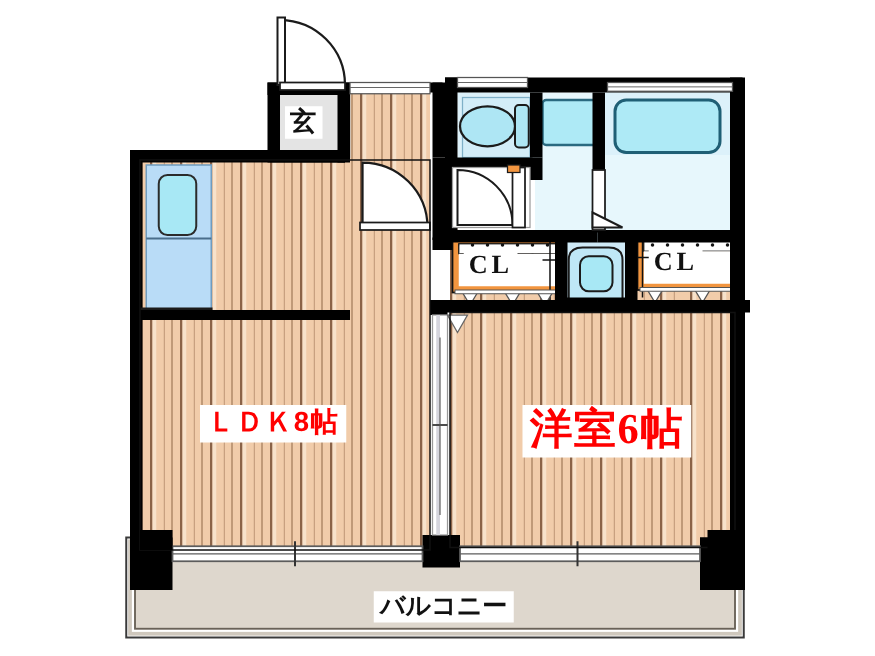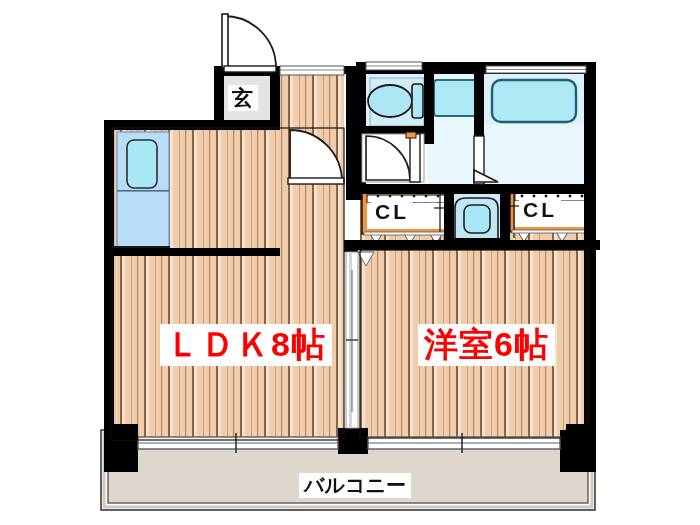--- a/index.html
+++ b/index.html
@@ -25,30 +25,31 @@
     background: #ffffff;
     font-weight: bold;
     letter-spacing: 1px;
     white-space: nowrap;
     line-height: 1;
     text-align: center;
   }
   .label-ldk {
     left: 160px;
     top: 324px;
-    font-size: 34px;
+    font-size: 22px;
     color: #ff0000;
     padding: 3px 6px 5px 6px;
   }
   .label-bedroom {
     left: 418px;
     top: 324px;
     font-size: 34px;
     color: #ff0000;
     padding: 3px 6px 5px 6px;
+    font-family: Liberation Serif, serif;
   }
   .label-balcony {
     left: 276px;
     top: 473px;
     font-size: 20px;
     color: #111111;
     padding: 2px 5px 3px 5px;
     letter-spacing: 0px;
     margin-left: 23px;
   }
@@ -62,20 +63,21 @@
   }
   .label-cl {
     position: absolute;
     background: #ffffff;
     color: #111111;
     font-size: 21px;
     font-weight: bold;
     letter-spacing: 3px;
     padding: 1px 4px 2px 4px;
     line-height: 1;
+    font-family: Liberation Serif, serif;
   }
   .label-cl-left  { left: 371px; top: 200px; }
   .label-cl-right { left: 519px; top: 198px; }
 </style>
 </head>
 <body>
 
 <div id="plan-root">
 
   <svg id="plan-svg" viewBox="0 0 700 525" xmlns="http://www.w3.org/2000/svg">

